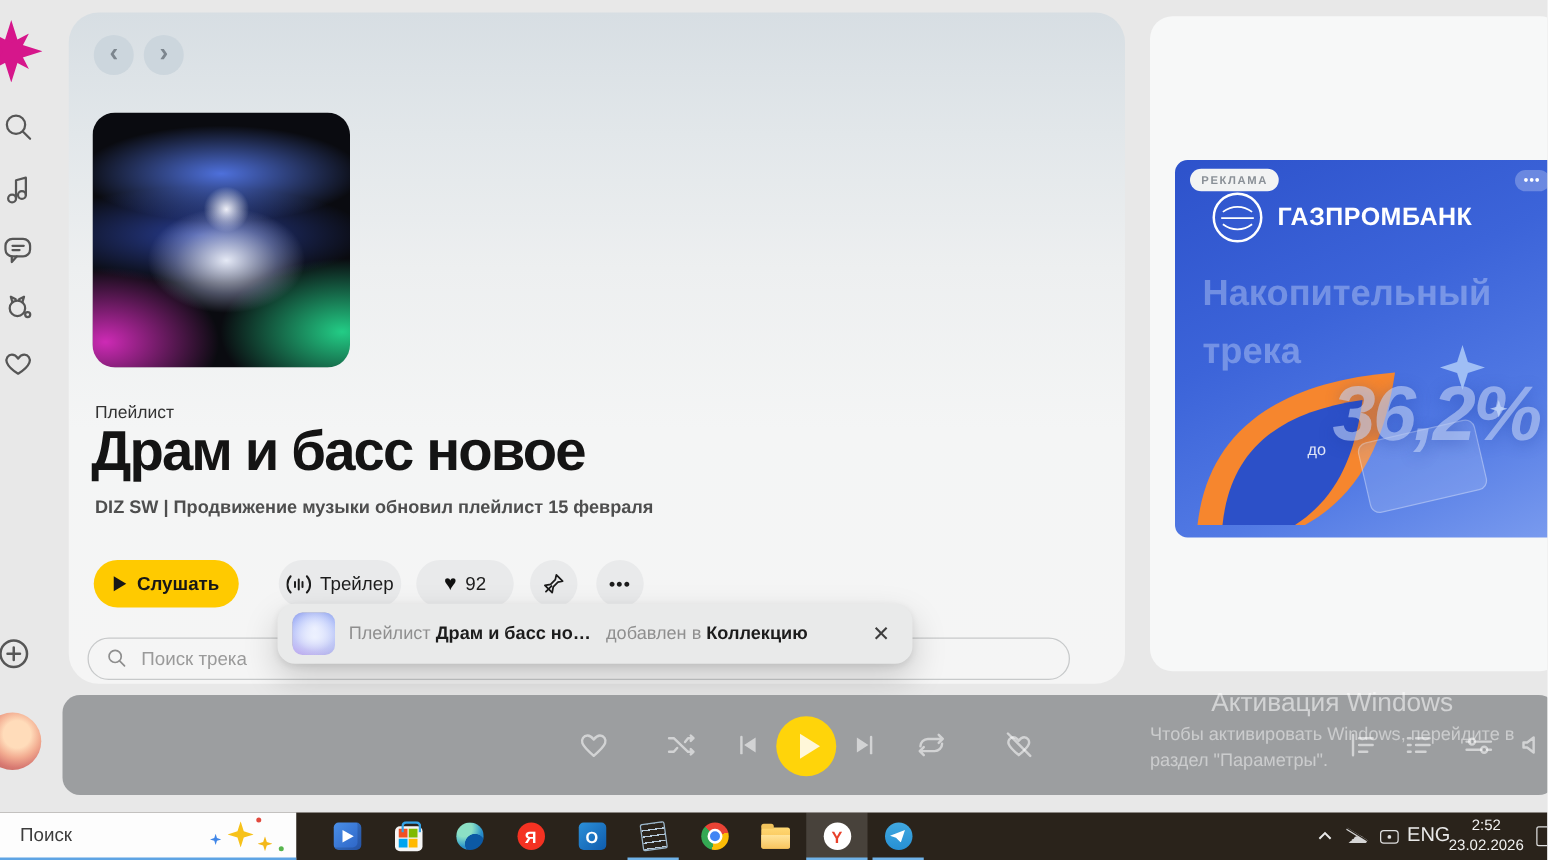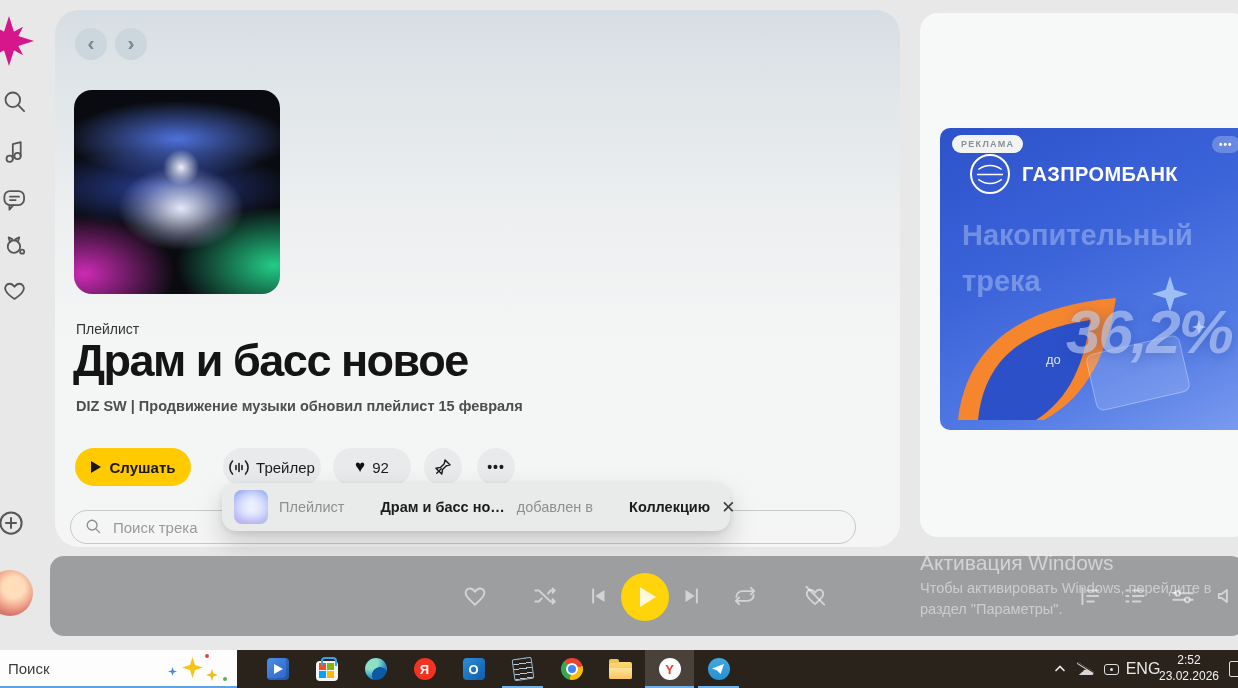--- a/index.html
+++ b/index.html
@@ -55,21 +55,21 @@
   .track-search{position:absolute;left:15px;top:500px;width:786px;height:34px;border:1.5px solid #c7c9ca;border-radius:17px;
     display:flex;align-items:center;gap:10px;padding:0 14px;}
   .track-search svg{width:18px;height:18px;stroke:#8e8e8e;fill:none;stroke-width:1.8;stroke-linecap:round;flex:none;}
   .track-search input{border:none;background:transparent;outline:none;font-size:15px;color:#333;width:100%;font-family:"Liberation Sans",sans-serif;}
   .track-search input::placeholder{color:#9a9a9a;}
 
   .toast{position:absolute;left:167px;top:473px;width:508px;height:48px;background:#e9eaea;border-radius:14px;
     box-shadow:0 12px 28px rgba(0,0,0,.18),0 2px 6px rgba(0,0,0,.08);display:flex;align-items:center;padding:0 18px 0 12px;gap:11px;}
   .toast-thumb{width:34px;height:34px;border-radius:8px;flex:none;}
   .toast-text{font-size:14.5px;color:#8f8f8f;white-space:nowrap;}
-  .toast-text b{color:#1c1c1c;font-weight:700;margin-left:32px;}
+  .toast-text b{color:#1c1c1c;font-weight:700;}
   .toast-name{margin-right:8px;}
   .toast-close{margin-left:auto;color:#3e3e3e;font-size:17px;cursor:pointer;line-height:1;}
 
   
   .right-card{position:absolute;left:920px;top:13px;width:330px;height:524px;background:#f7f8f8;border-radius:18px;}
   .ad{position:absolute;left:20px;top:115px;width:312px;height:302px;border-radius:10px;overflow:hidden;cursor:pointer;
     background:linear-gradient(155deg,#2d52cb 0%,#3c64d9 40%,#527ae4 72%,#7b9cef 100%);}
   .ad-badge{position:absolute;left:12px;top:7px;background:#f2f3f3;color:#8a9097;font-size:9px;letter-spacing:1.3px;
     font-weight:700;padding:4px 9px;border-radius:10px;}
   .ad-menu{position:absolute;left:272px;top:8px;background:rgba(255,255,255,.25);color:#fff;font-size:10px;
@@ -94,27 +94,27 @@
   .p-icon svg{width:100%;height:100%;stroke:currentColor;fill:none;stroke-width:1.8;stroke-linecap:round;stroke-linejoin:round;}
   .p-icon .fillpart{fill:currentColor;stroke:none;}
   .p-like{left:412px;} .p-shuffle{left:482px;} .p-prev{left:535px;} .p-next{left:629px;} .p-repeat{left:682px;} .p-dislike{left:752px;}
   .p-lyrics{left:1027px;} .p-queue{left:1072px;} .p-sliders{left:1120px;} .p-volume{left:1165px;}
   .p-play{position:absolute;left:571px;top:17px;width:48px;height:48px;border-radius:50%;background:#ffd40a;
     display:flex;align-items:center;justify-content:center;cursor:pointer;}
   .p-play span{width:0;height:0;border-left:16px solid #fff7d9;border-top:10px solid transparent;border-bottom:10px solid transparent;margin-left:5px;}
 
   
   .wm{position:absolute;left:920px;top:551px;pointer-events:none;}
-  .wm-title{font-size:21px;color:rgba(255,255,255,.55);}
+  .wm-title{font-size:21px;color:rgba(255,255,255,.55);text-align:center;}
   .wm-body{font-size:14.5px;color:rgba(255,255,255,.48);line-height:1.45;margin-top:3px;}
 
   
   .taskbar{position:absolute;left:0;top:650px;width:1238px;height:38px;background:#2a231b;}
   .tb-search{position:absolute;left:0;top:0;width:237px;height:38px;background:#fdfdfd;border-bottom:2px solid #5ea4e4;
-    display:flex;align-items:center;cursor:pointer;}
+    display:flex;align-items:center;cursor:pointer;padding-left:8px;}
   .tb-search-text{font-size:15px;color:#3d3d3d;padding-left:8px;}
   .tb-sparkles{position:absolute;left:160px;top:0;width:76px;height:38px;}
   .sp{position:absolute;}
   .sp1{left:22px;top:7px;width:21px;height:21px;background:#f7c21a;}
   .sp2{left:46px;top:19px;width:12px;height:12px;background:#f3b81a;}
   .sp3{left:8px;top:17px;width:9px;height:9px;background:#3f86e8;}
   .dot{position:absolute;width:4px;height:4px;border-radius:50%;}
   .dot-r{left:45px;top:4px;background:#e2493d;}
   .dot-g{left:63px;top:27px;background:#58b54d;}
 

